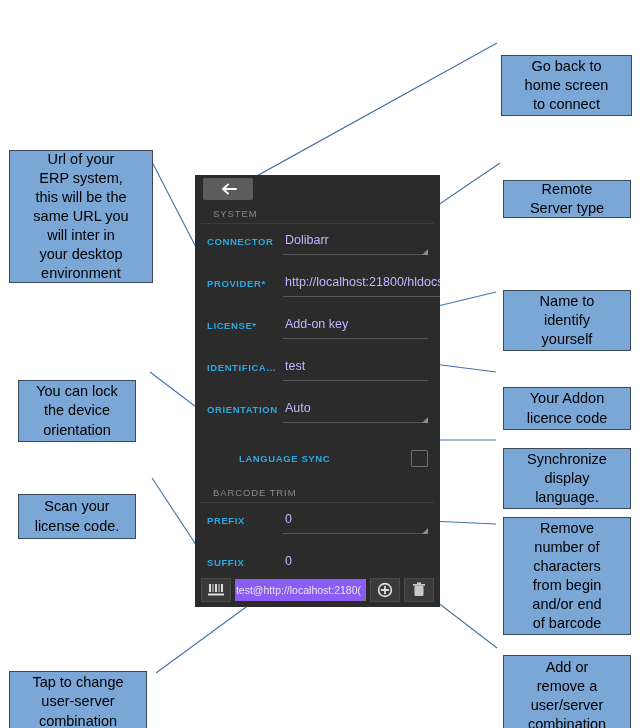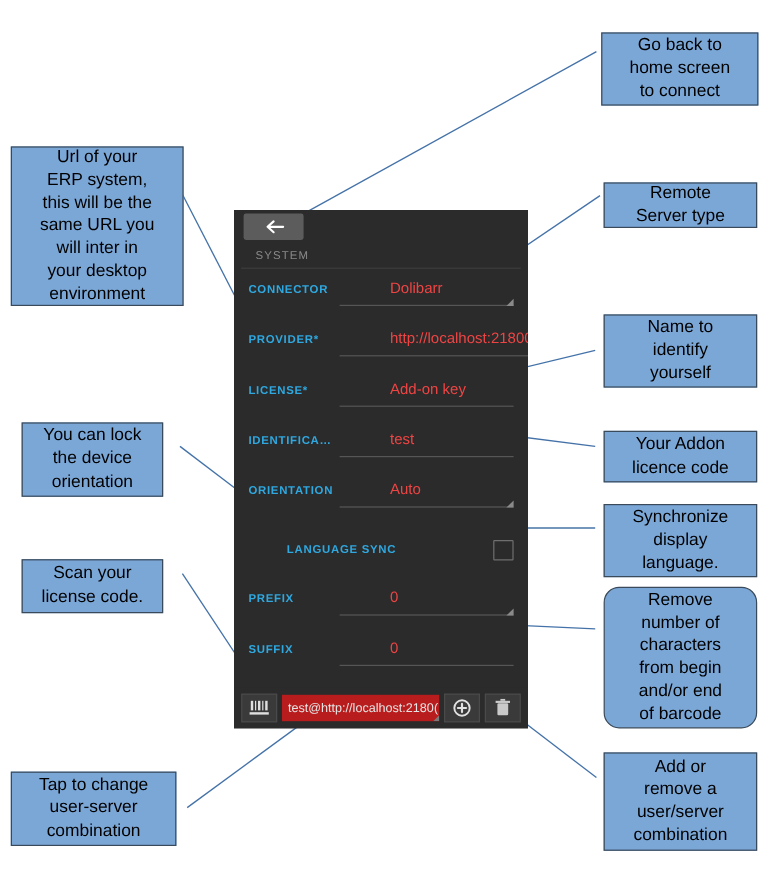--- a/index.html
+++ b/index.html
@@ -24,20 +24,21 @@
     border: 1px solid #3a4a5a;
     color: #000000;
     font-size: 14.5px;
     line-height: 1.32;
     text-align: center;
     display: flex;
     align-items: center;
     justify-content: center;
     padding: 3px 4px;
     white-space: pre-line;
+    margin-top: 28px;
   }
 
   
   #lines {
     position: absolute;
     left: 0; top: 0;
     width: 640px; height: 728px;
     pointer-events: none;
   }
 
@@ -100,26 +101,25 @@
     padding-top: 4px;
     overflow: hidden;
     white-space: nowrap;
   }
   .field-ctrl {
     flex: 1 1 auto;
     position: relative;
     padding-right: 4px;
   }
   .field-value {
-    color: #ef4444;
+    color: #c4b5fd;
     font-size: 12.5px;
     padding: 1px 0 7px 2px;
     white-space: nowrap;
     overflow: hidden;
-    margin-left: 40px;
   }
   .underline {
     height: 1px;
     background: #565656;
     width: 100%;
   }
   .has-handle .underline { position: relative; }
   .has-handle .underline::after {
     content: "";
     position: absolute;
@@ -169,30 +169,31 @@
     border: 1px solid #4a4a4a;
     display: flex;
     align-items: center;
     justify-content: center;
     flex: 0 0 30px;
     box-sizing: border-box;
   }
   #user-server {
     flex: 1 1 auto;
     height: 22px;
-    background: #b91c1c;
+    background: #8b5cf6;
     color: #e4e4e4;
     font-size: 10.5px;
     display: flex;
     align-items: center;
     padding: 0 5px;
     overflow: hidden;
     white-space: nowrap;
     position: relative;
     box-sizing: border-box;
+    justify-content: flex-end;
   }
   #user-server::after {
     content: "";
     position: absolute;
     right: 0; bottom: 0;
     width: 0; height: 0;
     border-style: solid;
     border-width: 0 0 5px 5px;
     border-color: transparent transparent #7a7a7a transparent;
   }
@@ -279,20 +280,21 @@
       <div class="field-value">Auto</div>
       <div class="underline"></div>
     </div>
   </div>
 
   <div class="toggle-row">
     <div class="field-label">LANGUAGE SYNC</div>
     <div class="checkbox"></div>
   </div>
 
+  <div class="section-head">BARCODE TRIM</div>
 
   <div class="field has-handle">
     <div class="field-label">PREFIX</div>
     <div class="field-ctrl">
       <div class="field-value">0</div>
       <div class="underline"></div>
     </div>
   </div>
 
   <div class="field">
@@ -359,21 +361,21 @@
 <div class="callout" style="left:503px; top:359px; width:128px; height:43px;">Your Addon
 licence code</div>
 
 <div class="callout" style="left:503px; top:420px; width:128px; height:61px;">Synchronize
 display
 language.</div>
 
 <div class="callout" style="left:18px; top:466px; width:118px; height:45px;">Scan your
 license code.</div>
 
-<div class="callout" style="left:503px; top:489px; width:128px; height:118px;border-radius:13px;">Remove
+<div class="callout" style="left:503px; top:489px; width:128px; height:118px;">Remove
 number of
 characters
 from begin
 and/or end
 of barcode</div>
 
 <div class="callout" style="left:9px; top:643px; width:138px; height:62px;">Tap to change
 user-server
 combination</div>
 

